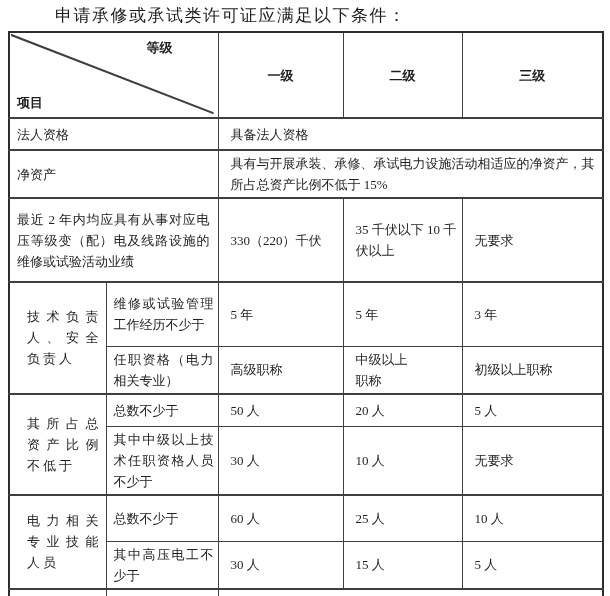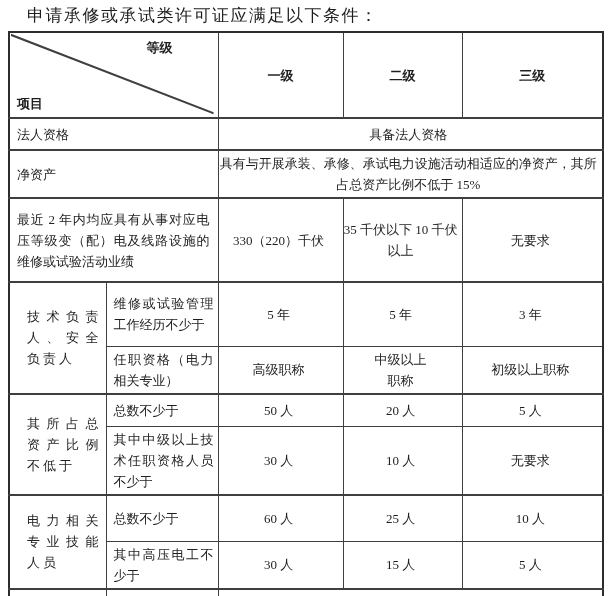--- a/index.html
+++ b/index.html
@@ -2,43 +2,43 @@
 <html><head>
 <meta charset="utf-8">
 <style>
   html, body { margin: 0; padding: 0; background: #ffffff; }
   .page {
     width: 610px; height: 596px; background: #ffffff; position: relative;
     font-family: "Liberation Serif", "DejaVu Serif", serif;
     color: #1f1f1f; overflow: hidden;
   }
   .title {
-    padding: 3px 0 0 27px; font-size: 17px; line-height: 25px;
+    padding: 3px 0 0 55px; font-size: 17px; line-height: 25px;
     letter-spacing: 1.5px; color: #1d1d1d; white-space: nowrap;
   }
   table.doc {
     border-collapse: collapse; table-layout: fixed;
     margin: 3px 0 0 8px; width: 594px;
     border: 2px solid #2d2d2d;
   }
   td, th {
     border: 1px solid #3f3f3f; vertical-align: middle;
     font-size: 13px; line-height: 21px; font-weight: normal;
     padding: 2px 4px 2px 7px; white-space: pre-line;
     text-align: left; color: #1f1f1f; overflow: hidden;
   }
   tr.major > td, tr.major > th { border-top-width: 2px; }
   th.colhead { text-align: center; font-weight: bold; padding: 16px; }
   th.diag { position: relative; padding: 0; font-weight: bold; }
   th.diag svg { position: absolute; left: 0; top: 0; width: 100%; height: 100%; display: block; }
   th.diag .corner-top { position: absolute; top: 4px; right: 45px; }
-  th.diag .corner-bottom { position: absolute; bottom: 3px; left: 7px; }
+  th.diag .corner-bottom { position: absolute; bottom: 3px; left: 7px; font-family: Liberation Mono, monospace; }
   td.lbl { text-align: justify; text-justify: inter-character; }
   td.grp { letter-spacing: 3px; text-align: justify; text-justify: inter-character; padding-left: 17px; }
-  td.val { padding-left: 0; text-align: center; }
+  td.val { padding-left: 12px; }
 </style>
 </head>
 <body>
 
 <div class="page">
 
   <div class="title">申请承修或承试类许可证应满足以下条件：</div>
 
   <table class="doc">
     <colgroup>

